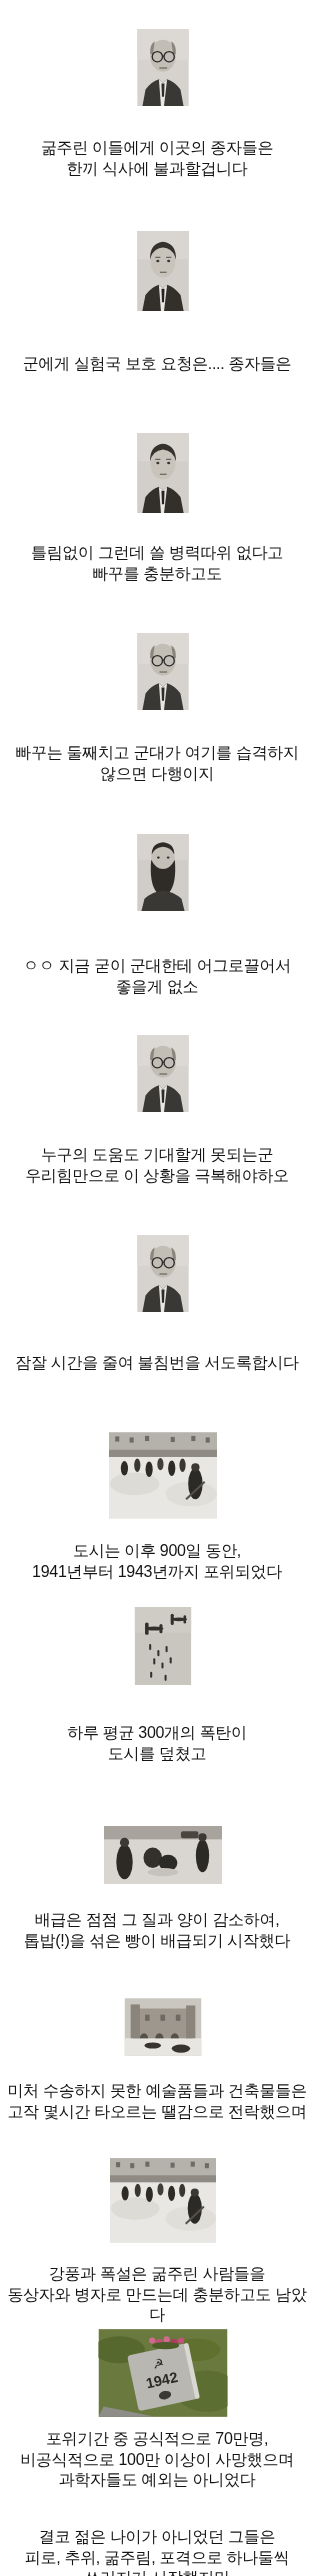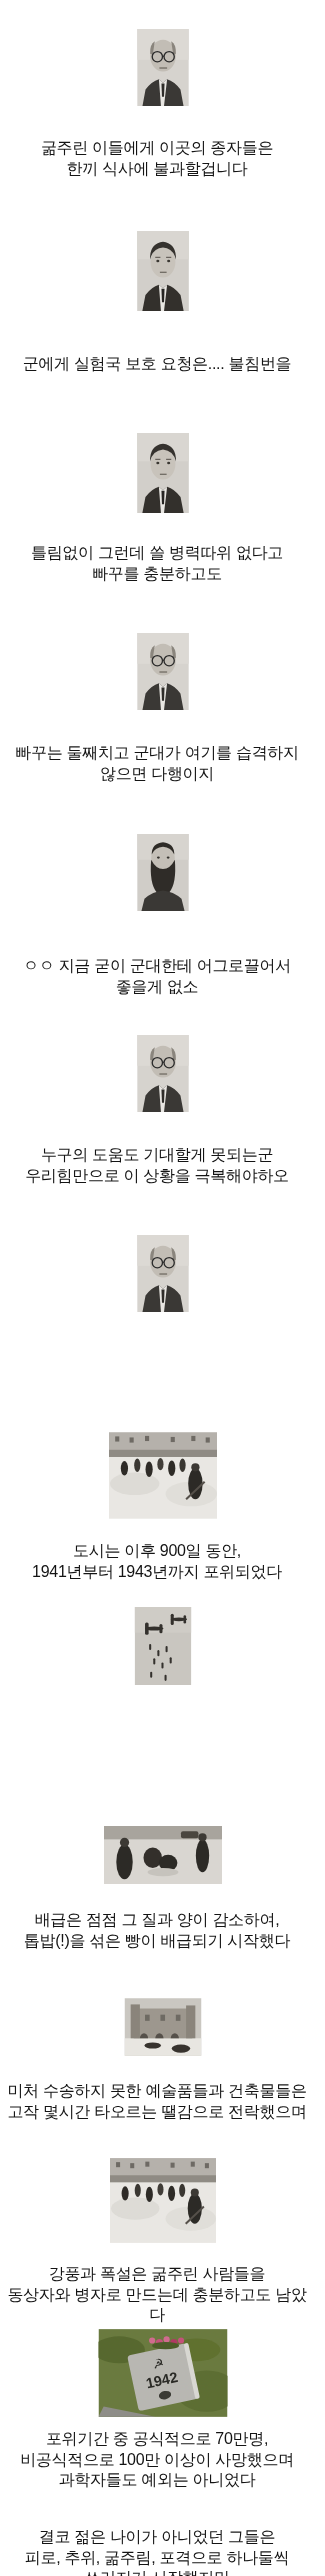--- a/index.html
+++ b/index.html
@@ -38,21 +38,21 @@
     <path d="M25,55 Q24,24 50,21 Q76,24 75,55 Q70,34 50,32 Q30,34 25,55 Z" fill="#35322e"></path>
     <ellipse cx="40" cy="58" rx="3" ry="2.4" fill="#3a3732"></ellipse>
       <ellipse cx="61" cy="58" rx="3" ry="2.4" fill="#3a3732"></ellipse>
     <line x1="35" y1="51" x2="45" y2="51" stroke="#55504a" stroke-width="2"></line>
       <line x1="56" y1="51" x2="66" y2="51" stroke="#55504a" stroke-width="2"></line>
     <line x1="44" y1="80" x2="57" y2="80" stroke="#6b665e" stroke-width="2.4"></line>
     <path d="M10,155 L16,124 Q28,108 42,104 L50,111 L58,104 Q72,108 84,124 L90,155 Z" fill="#33302c"></path>
     <polygon points="42,104 50,111 58,104 52,155 46,155" fill="#e8e6e2"></polygon>
     <polygon points="47,112 53,112 52,138 48,138" fill="#262422"></polygon>
   </svg>
-  <div class="t" style="top:354px">군에게 실험국 보호 요청은.... 불침번을</div>
+  <div class="t" style="top:354px">군에게 실험국 보호 요청은.... 종자들은</div>
 
   <svg class="ph" style="top:433px" width="52" height="80" viewBox="0 0 100 155">
     <rect width="100" height="155" fill="#d2cfca"></rect>
       <rect width="100" height="55" fill="#d9d6d1"></rect>
     <ellipse cx="50" cy="60" rx="24" ry="30" fill="#c8c3bb"></ellipse>
     <path d="M25,55 Q24,24 50,21 Q76,24 75,55 Q70,34 50,32 Q30,34 25,55 Z" fill="#35322e"></path>
     <ellipse cx="40" cy="58" rx="3" ry="2.4" fill="#3a3732"></ellipse>
       <ellipse cx="61" cy="58" rx="3" ry="2.4" fill="#3a3732"></ellipse>
     <line x1="35" y1="51" x2="45" y2="51" stroke="#55504a" stroke-width="2"></line>
       <line x1="56" y1="51" x2="66" y2="51" stroke="#55504a" stroke-width="2"></line>
@@ -118,20 +118,21 @@
     <path d="M25,48 Q24,30 34,24 L30,50 Z" fill="#8a857d"></path>
       <path d="M75,48 Q76,30 66,24 L70,50 Z" fill="#8a857d"></path>
     <circle cx="39" cy="54" r="10" fill="none" stroke="#2a2a2a" stroke-width="2.6"></circle>
     <circle cx="62" cy="54" r="10" fill="none" stroke="#2a2a2a" stroke-width="2.6"></circle>
     <line x1="49" y1="53" x2="52" y2="53" stroke="#2a2a2a" stroke-width="2.4"></line>
     <line x1="43" y1="76" x2="58" y2="76" stroke="#6b665e" stroke-width="2.4"></line>
     <path d="M10,150 L16,118 Q28,102 42,98 L50,105 L58,98 Q72,102 84,118 L90,150 Z" fill="#3a3835"></path>
     <polygon points="42,98 50,105 58,98 52,150 46,150" fill="#e8e6e2"></polygon>
     <polygon points="47,106 53,106 52,132 48,132" fill="#2e2c29"></polygon>
   </svg>
+  <div class="t" style="top:1353px">잠잘 시간을 줄여 불침번을 서도록합시다</div>
 
   <svg class="ph" style="top:1432px" width="108" height="87" viewBox="0 0 210 168">
     <rect width="210" height="168" fill="#e9e7e3"></rect>
     <rect width="210" height="42" fill="#b5b1ab"></rect>
       <rect y="34" width="210" height="14" fill="#8f8b84"></rect>
     <rect x="12" y="8" width="8" height="10" fill="#6e6a64"></rect>
       <rect x="40" y="10" width="8" height="10" fill="#6e6a64"></rect>
     <rect x="70" y="7" width="8" height="10" fill="#6e6a64"></rect>
       <rect x="120" y="9" width="8" height="10" fill="#6e6a64"></rect>
     <rect x="160" y="7" width="8" height="10" fill="#6e6a64"></rect>
@@ -166,20 +167,22 @@
       <rect x="28" y="72" width="4" height="12" rx="2"></rect>
         <rect x="44" y="84" width="4" height="12" rx="2"></rect>
       <rect x="60" y="76" width="4" height="12" rx="2"></rect>
         <rect x="36" y="100" width="4" height="12" rx="2"></rect>
       <rect x="52" y="108" width="4" height="12" rx="2"></rect>
         <rect x="68" y="98" width="4" height="12" rx="2"></rect>
       <rect x="30" y="126" width="4" height="12" rx="2"></rect>
         <rect x="58" y="132" width="4" height="12" rx="2"></rect>
     </g>
   </svg>
+  <div class="t" style="top:1723px">하루 평균 300개의 폭탄이
+도시를 덮쳤고</div>
 
   <svg class="ph" style="top:1826px" width="118" height="58" viewBox="0 0 230 113">
     <rect width="230" height="113" fill="#d9d6d1"></rect>
       <rect width="230" height="26" fill="#a8a49d"></rect>
     <rect x="150" y="10" width="34" height="14" rx="4" fill="#4a463f"></rect>
     <ellipse cx="40" cy="70" rx="16" ry="34" fill="#2c2a26"></ellipse>
       <circle cx="40" cy="32" r="9" fill="#3c3934"></circle>
     <ellipse cx="95" cy="62" rx="18" ry="20" fill="#332f2b"></ellipse>
       <ellipse cx="125" cy="72" rx="18" ry="16" fill="#2c2a26"></ellipse>
     <ellipse cx="115" cy="90" rx="30" ry="8" fill="#c6c3bd"></ellipse>

